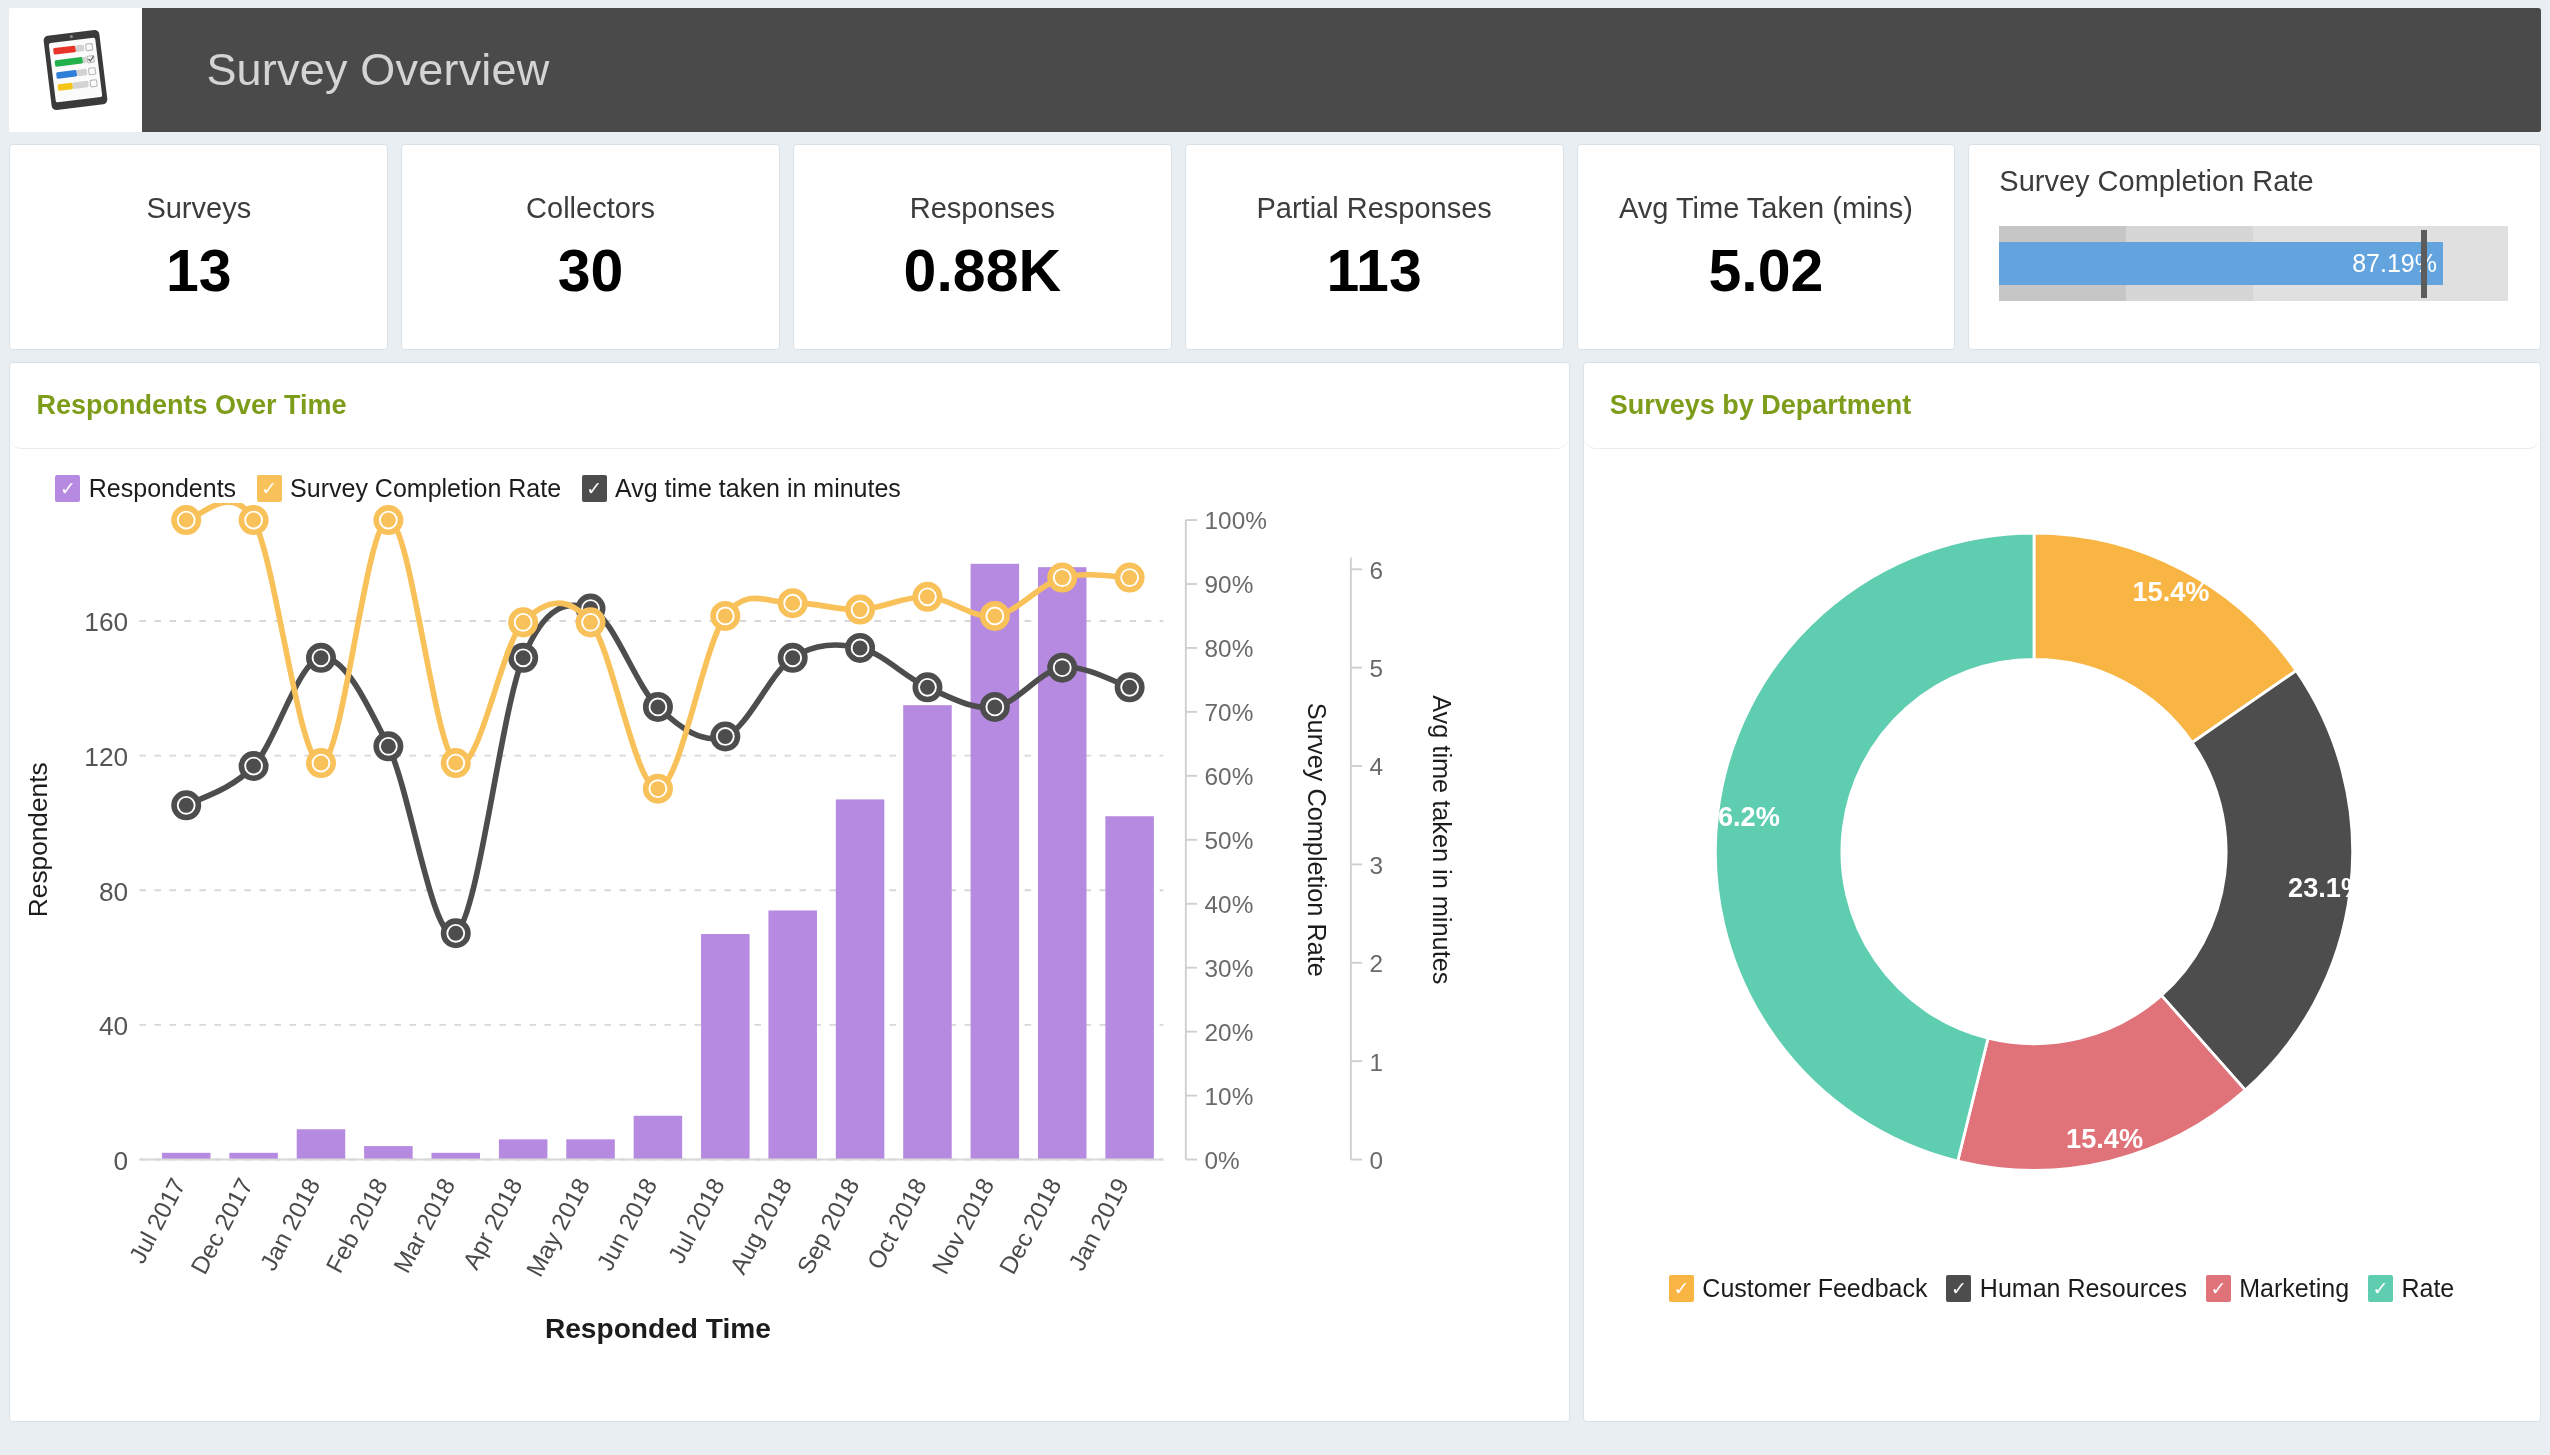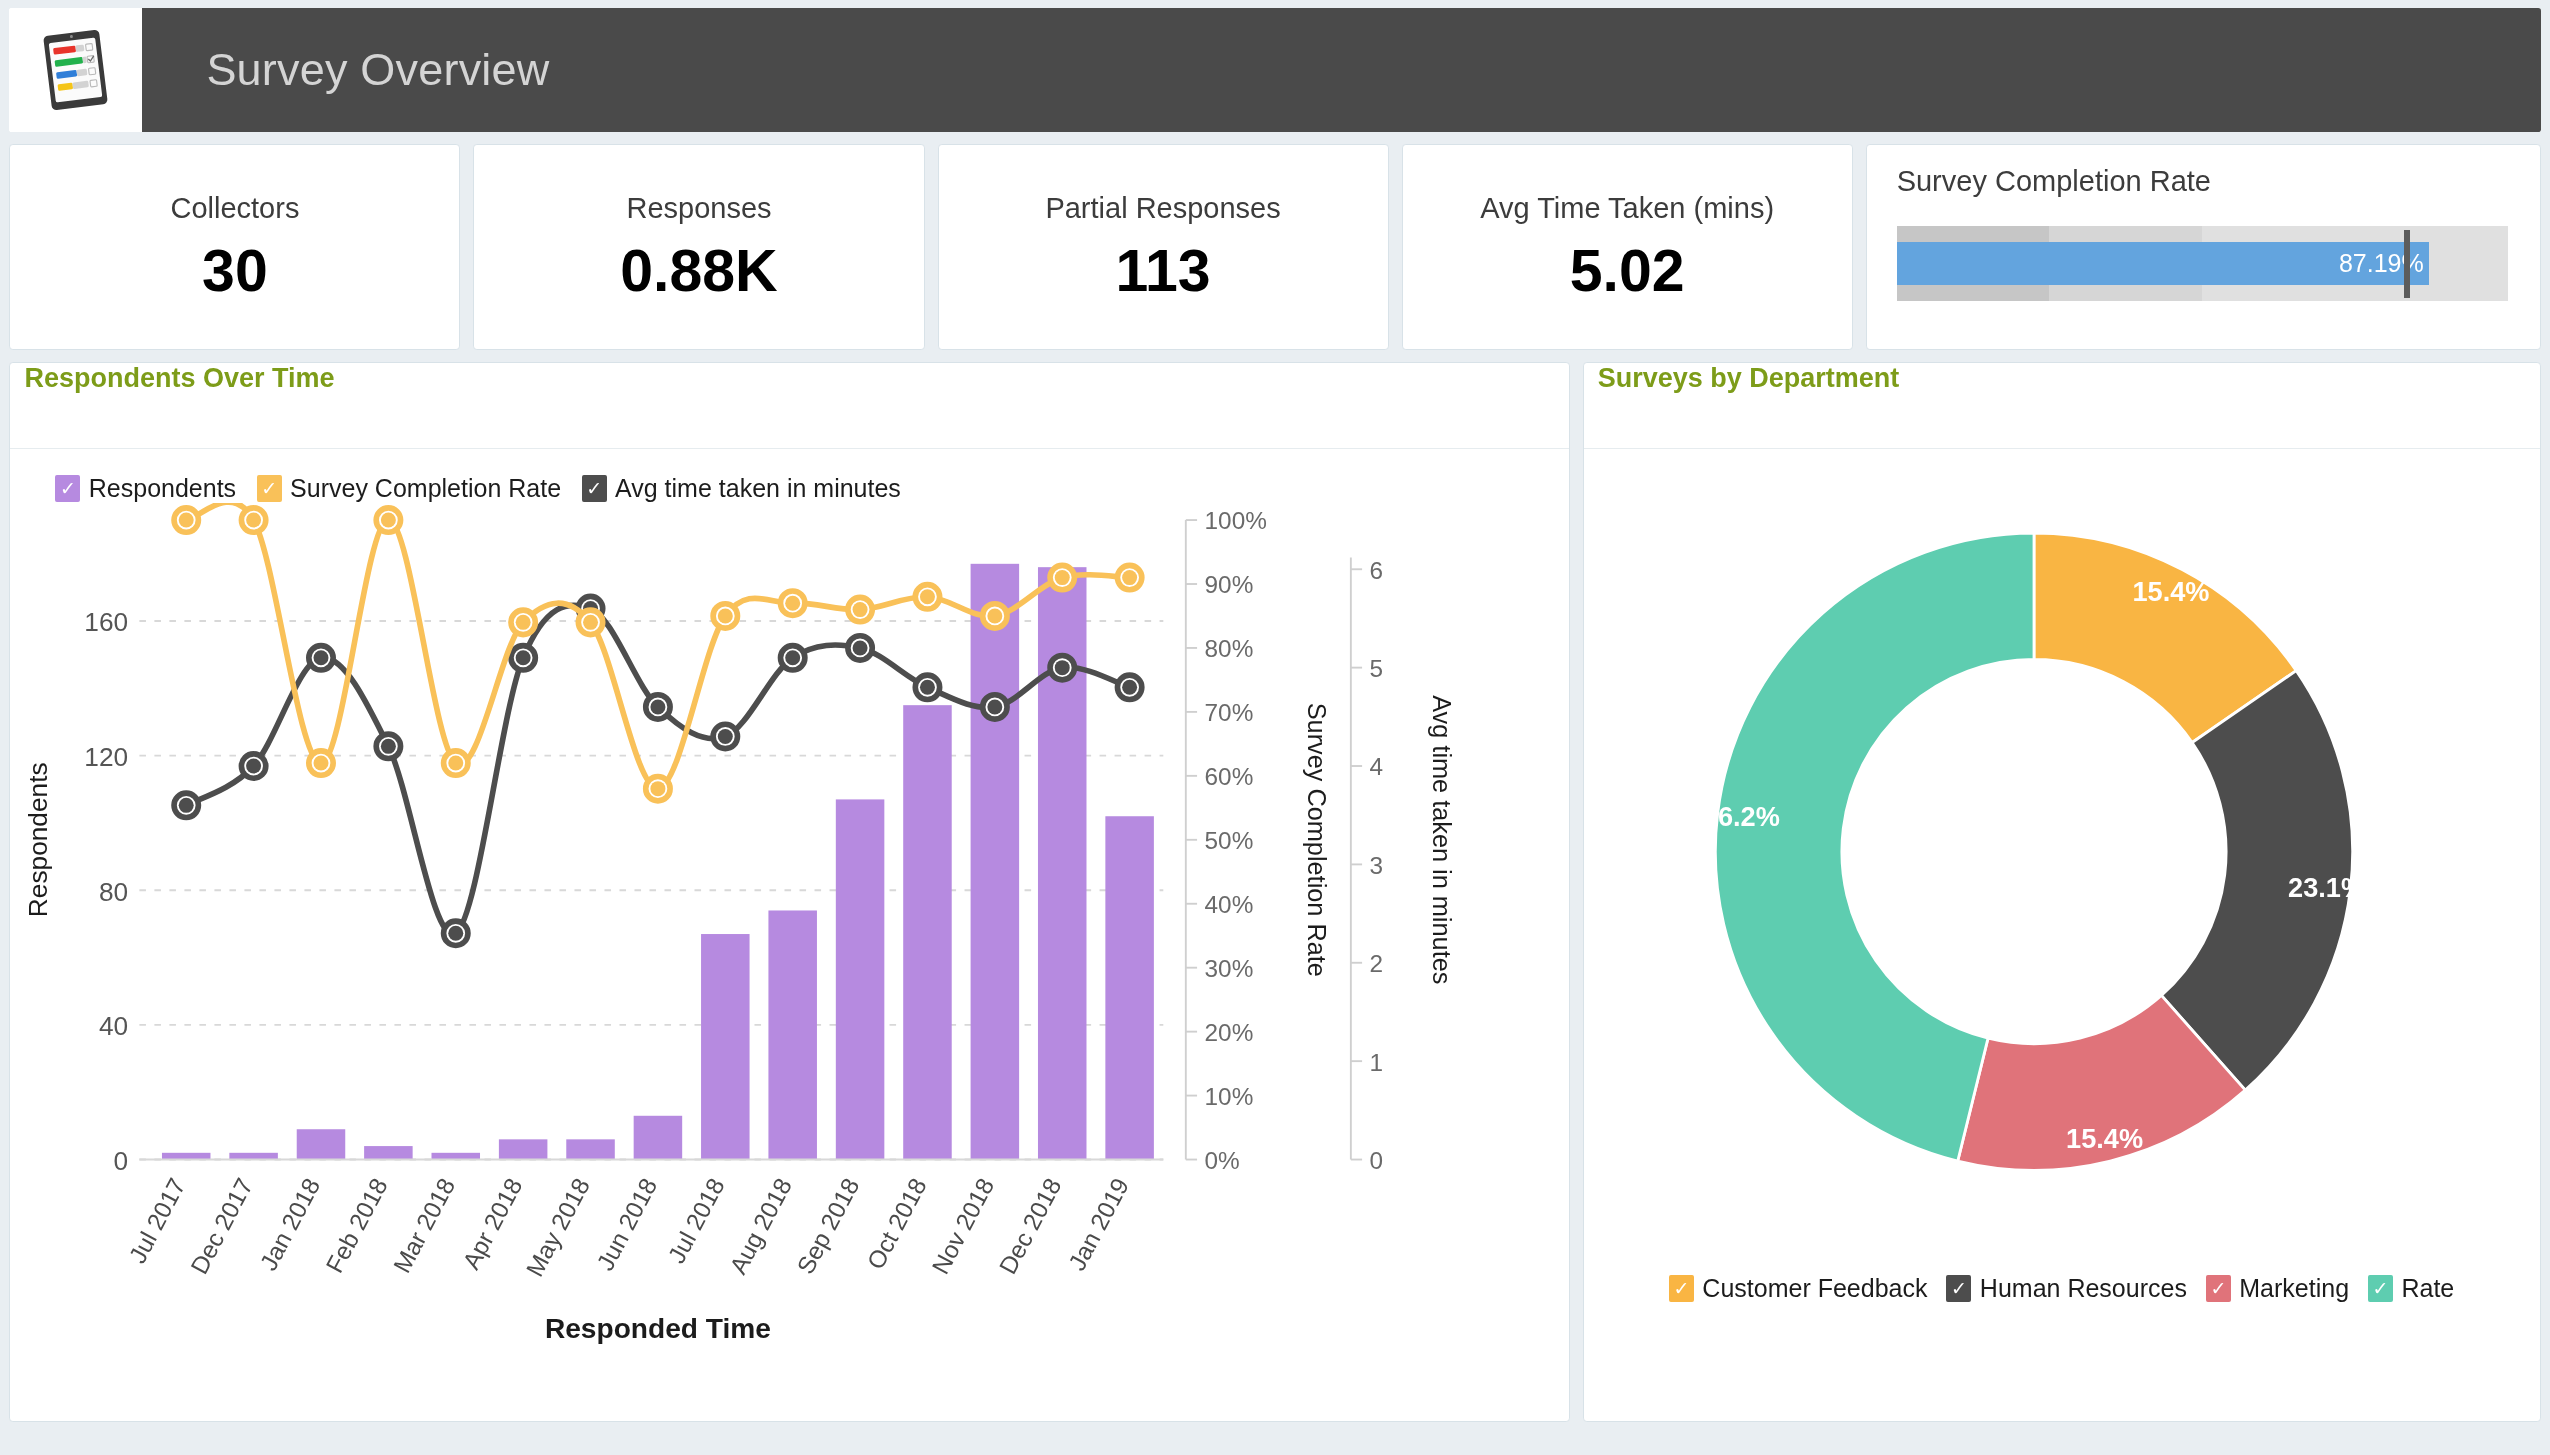--- a/index.html
+++ b/index.html
@@ -74,23 +74,24 @@
   
   .panels { display: flex; gap: 13px; margin-top: 12.2px; height: 1060px; }
   .panel {
     background: #fff; border: 0.9px solid #d8e2e8; border-radius: 3.8px;
     display: flex; flex-direction: column; overflow: hidden;
   }
   .panel-left { flex: 1.63 1 0; }
   .panel-right { flex: 1 1 0; }
   .panel-head {
     height: 86px; flex: 0 0 86px;
-    display: flex; align-items: flex-start;
-    padding-left: 14px;
+    display: flex; align-items: center;
+    padding-left: 26px;
     border-bottom: 0.9px solid #e6ecef;
+    border-radius: 12px;
   }
   .panel-title { color: #7d9c19; font-size: 27px; font-weight: 700; }
   .panel-body { flex: 1 1 auto; position: relative; }
 
   
   .legend { display: flex; align-items: center; gap: 20.6px; padding: 25px 0 0 45px; }
   .legend-item { display: flex; align-items: center; gap: 8.4px; }
   .legend-swatch {
     width: 25px; height: 27px; border-radius: 1.9px;
     display: flex; align-items: center; justify-content: center;
@@ -136,20 +137,24 @@
       </g>
     </svg>
   </div>
   <div class="header-bar">
     <div class="header-title">Survey Overview</div>
   </div>
 </div>
 
 <div class="kpi-row">
 
+  <div class="kpi-card">
+    <div class="kpi-label">Surveys</div>
+    <div class="kpi-value">13</div>
+  </div>
 
   <div class="kpi-card">
     <div class="kpi-label">Collectors</div>
     <div class="kpi-value">30</div>
   </div>
 
   <div class="kpi-card">
     <div class="kpi-label">Responses</div>
     <div class="kpi-value">0.88K</div>
   </div>

